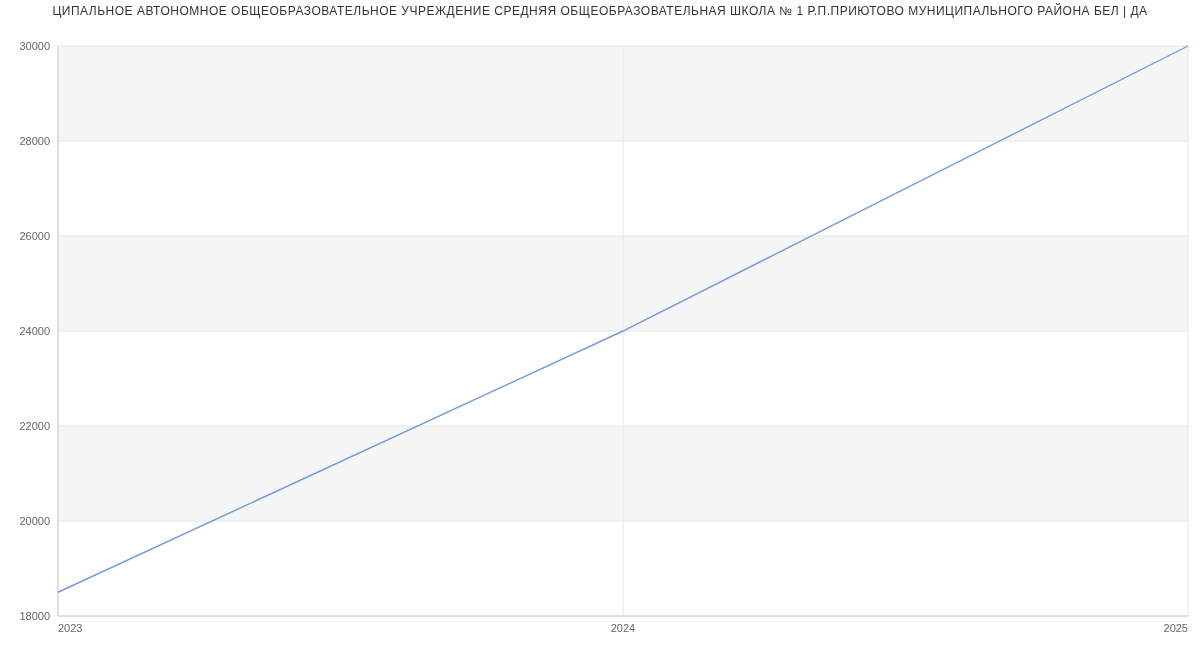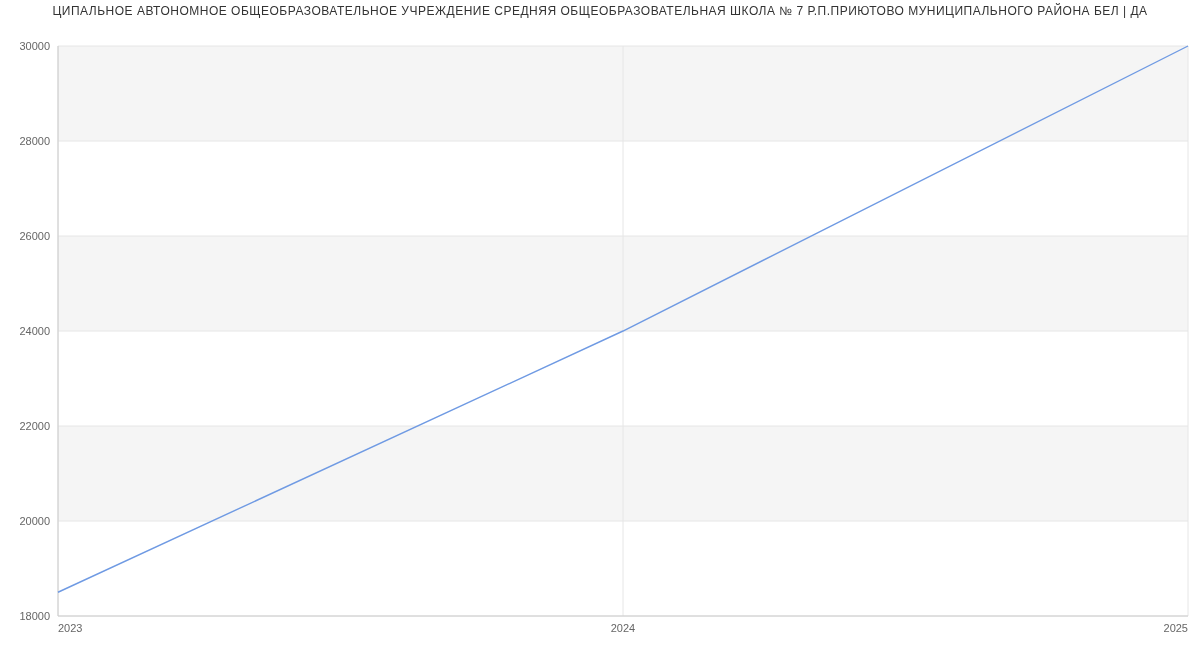--- a/index.html
+++ b/index.html
@@ -32,21 +32,21 @@
     font-family: Verdana, Geneva, sans-serif;
   }
   .grid-line { stroke: #e6e6e6; stroke-width: 1; }
   .axis-line { stroke: #cccccc; stroke-width: 1; }
   .band { fill: #f5f5f5; }
   .series-line { stroke: #6f9ae3; stroke-width: 1.4; fill: none; }
 </style>
 </head>
 <body>
 
-<div class="title">ЦИПАЛЬНОЕ АВТОНОМНОЕ ОБЩЕОБРАЗОВАТЕЛЬНОЕ УЧРЕЖДЕНИЕ СРЕДНЯЯ ОБЩЕОБРАЗОВАТЕЛЬНАЯ ШКОЛА № 7 Р.П.ПРИЮТОВО МУНИЦИПАЛЬНОГО РАЙОНА БЕЛ | ДА</div>
+<div class="title">ЦИПАЛЬНОЕ АВТОНОМНОЕ ОБЩЕОБРАЗОВАТЕЛЬНОЕ УЧРЕЖДЕНИЕ СРЕДНЯЯ ОБЩЕОБРАЗОВАТЕЛЬНАЯ ШКОЛА № 1 Р.П.ПРИЮТОВО МУНИЦИПАЛЬНОГО РАЙОНА БЕЛ | ДА</div>
 
 <div class="chart-wrap">
   <svg id="chart-svg" width="1200" height="620">
       <rect x="58" y="402.00000000000006" width="1130" height="94.99999999999994" class="band"></rect>
       <rect x="58" y="212.00000000000003" width="1130" height="94.99999999999997" class="band"></rect>
       <rect x="58" y="22" width="1130" height="94.99999999999999" class="band"></rect>
       <line x1="58" x2="1188" y1="592" y2="592" class="grid-line"></line>
       <text x="50" y="596" text-anchor="end" class="tick-label">18000</text>
       <line x1="58" x2="1188" y1="497" y2="497" class="grid-line"></line>
       <text x="50" y="501" text-anchor="end" class="tick-label">20000</text>

